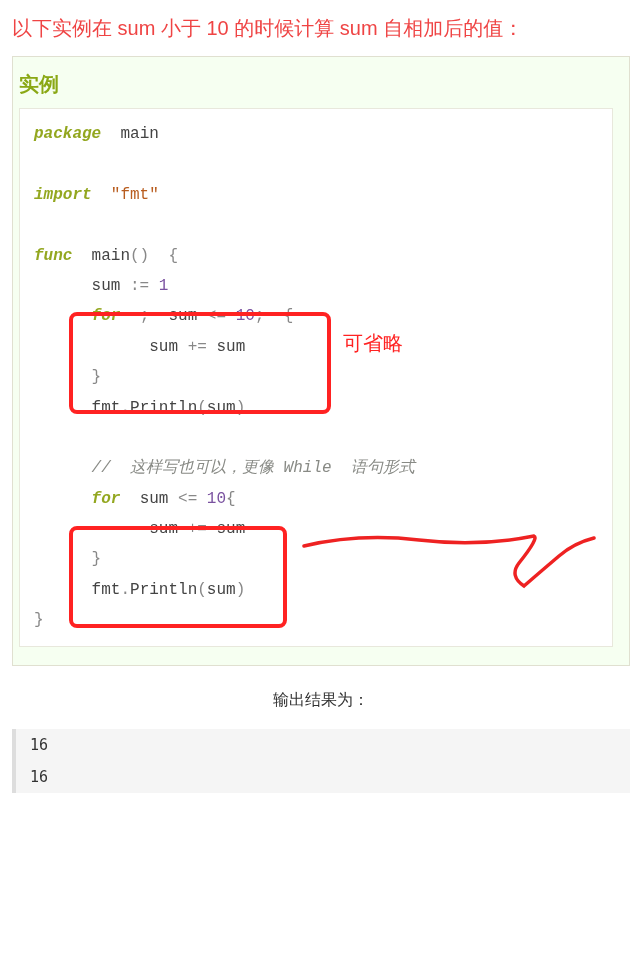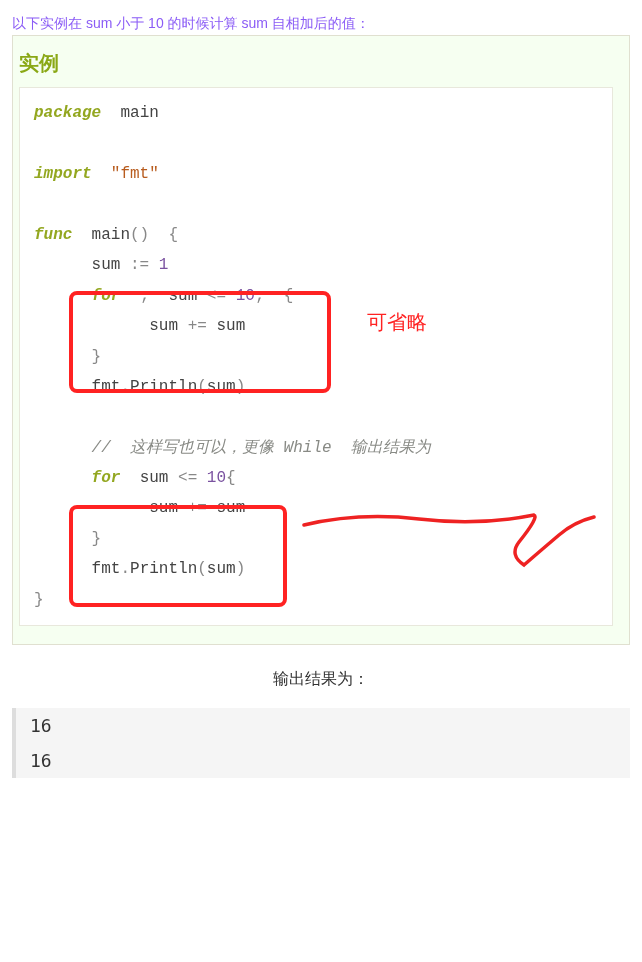--- a/index.html
+++ b/index.html
@@ -3,21 +3,21 @@
   <meta charset="utf-8">
   <style>
     * { margin: 0; padding: 0; box-sizing: border-box; }
     body {
       font-family: "Microsoft YaHei", "PingFang SC", sans-serif;
       background: #fff;
       color: #333;
       padding: 12px;
       width: 642px;
     }
-    .intro { font-size: 14px; color: #8b5cf6; margin-bottom: 1px; line-height: 1.6; }
+    .intro { font-size: 20px; color: #ef4444; margin-bottom: 12px; line-height: 1.6; }
     .example-box {
       background: #f6fff1;
       border: 1px solid #e0e0d0;
       padding: 14px 16px 18px 6px;
     }
     .example-title {
       color: #8aa815;
       font-size: 20px;
       font-weight: bold;
       margin-bottom: 10px;
@@ -55,21 +55,21 @@
     }
     .scribble {
       position: absolute;
       pointer-events: none;
     }
     .output-label { font-size: 16px; margin: 24px 0 18px 0; color: #333; text-align: center; }
     .output-block {
       background: #f5f5f5;
       border-left: 4px solid #ddd;
       font-family: Consolas, monospace;
-      font-size: 18px;
+      font-size: 15px;
       color: #333;
       padding: 0;
     }
     .output-block div { padding: 7px 14px; }
   </style>
 </head>
 <body>
 
 <p class="intro">以下实例在 sum 小于 10 的时候计算 sum 自相加后的值：</p>
 
@@ -80,29 +80,29 @@
 
 <span class="kw">import</span>  <span class="str">"fmt"</span>
 
 <span class="kw">func</span>  <span class="func-name">main</span><span class="punct">()</span>  <span class="punct">{</span>
       <span class="ident">sum </span><span class="punct">:=</span> <span class="num">1</span>
       <span class="kw">for</span>  <span class="punct">;</span>  <span class="ident">sum </span><span class="punct">&lt;=</span> <span class="num">10</span><span class="punct">;</span>  <span class="punct">{</span>
             <span class="ident">sum </span><span class="punct">+=</span> <span class="ident">sum</span>
       <span class="punct">}</span>
       <span class="ident">fmt</span><span class="punct">.</span><span class="func-name">Println</span><span class="punct">(</span><span class="ident">sum</span><span class="punct">)</span>
 
-      <span class="comment">//  这样写也可以，更像 While  输出结果为</span>
+      <span class="comment">//  这样写也可以，更像 While  语句形式</span>
       <span class="kw">for</span>  <span class="ident">sum </span><span class="punct">&lt;=</span> <span class="num">10</span><span class="punct">{</span>
             <span class="ident">sum </span><span class="punct">+=</span> <span class="ident">sum</span>
       <span class="punct">}</span>
       <span class="ident">fmt</span><span class="punct">.</span><span class="func-name">Println</span><span class="punct">(</span><span class="ident">sum</span><span class="punct">)</span>
 <span class="punct">}</span></pre>
 
     <div class="red-box" style="left:50px; top:204px; width:262px; height:102px;"></div>
-    <div class="annotation-text" style="left:348px; top:222px;">可省略</div>
+    <div class="annotation-text" style="left:324px; top:222px;">可省略</div>
 
     <div class="red-box" style="left:50px; top:418px; width:218px; height:102px;"></div>
 
     <svg class="scribble" style="left:280px; top:420px; width:300px; height:80px;" viewBox="0 0 300 80">
       <path d="M 5 18 Q 60 5, 120 12 T 235 8 Q 240 10, 220 35 Q 210 48, 225 58 Q 240 45, 260 28 Q 275 15, 295 10" stroke="#e22" stroke-width="3.5" fill="none" stroke-linecap="round"></path>
     </svg>
   </div>
 </div>
 
 <p class="output-label">输出结果为：</p>

